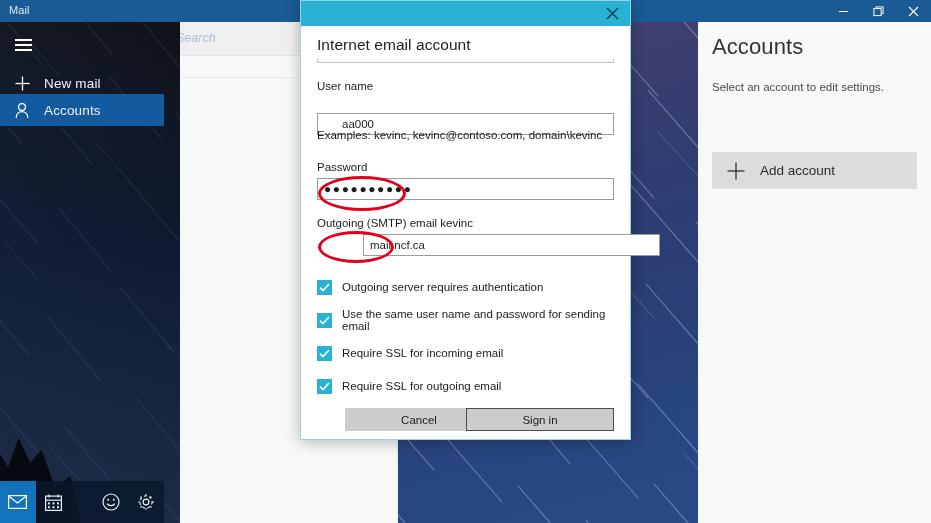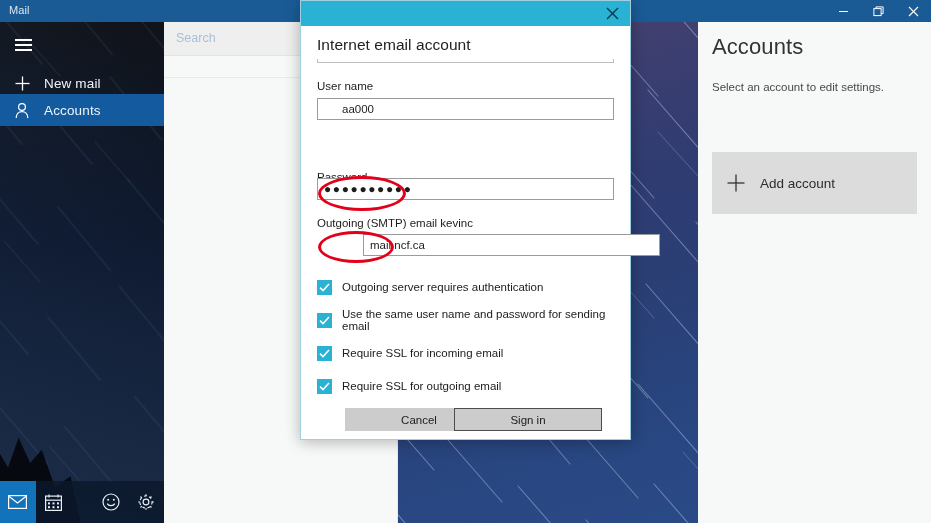--- a/index.html
+++ b/index.html
@@ -48,21 +48,21 @@
     align-items: center;
     justify-content: center;
     color: #ffffff;
   }
   .winbtn svg { display: block; }
 
   
   .navpane {
     position: absolute;
     left: 0; top: 22px;
-    width: 164px; height: 501px;
+    width: 180px; height: 501px;
     background:
       linear-gradient(172deg, rgba(255,255,255,.05) 0%, rgba(255,255,255,0) 45%),
       linear-gradient(196deg, #05070d 0%, #0a1323 22%, #101c33 45%, #16253f 68%, #1d2d49 100%);
     overflow: hidden;
     z-index: 30;
   }
   .navpane .trails {
     position: absolute;
     left: -30px; top: -30px;
     width: 260px; height: 600px;
@@ -155,20 +155,21 @@
     width: 233px; height: 34px;
     background: #efefef;
     border-bottom: 1px solid #e3e4e5;
     box-sizing: border-box;
   }
   .searchrow .ph {
     position: absolute;
     left: 12px; top: 9px;
     font-size: 12.5px;
     color: #a9c0d8;
+    font-style: italic;
   }
   .listdiv {
     position: absolute;
     left: 0; top: 55px;
     width: 233px; height: 1px;
     background: #e9eaeb;
   }
 
   
   .rightpane {
@@ -188,21 +189,21 @@
   }
   .rp-sub {
     position: absolute;
     left: 14px; top: 59px;
     font-size: 11.5px;
     color: #4a4a4a;
   }
   .addaccount {
     position: absolute;
     left: 14px; top: 130px;
-    width: 205px; height: 62px;
+    width: 205px; height: 37px;
     background: #dcdcdc;
     display: flex;
     align-items: center;
   }
   .addaccount .plus {
     width: 48px;
     display: flex;
     align-items: center;
     justify-content: center;
     flex: 0 0 48px;
@@ -588,23 +589,24 @@
         </svg>
       </div>
     </div>
 
     <div class="dlg-body">
 
       <div class="dlg-title">Internet email account</div>
       <div class="dlg-titlerule"></div>
 
       <div class="fld-label" style="top:54px;">User name</div>
-      <input class="fld-input" style="top: 72px; padding-left: 24px;" type="text" value="aa000">
-
-      <div class="fld-label" style="top:145px;text-align:right;">Password</div>
+      <input class="fld-input" style="top: 87px; padding-left: 24px;" type="text" value="aa000">
+      <div class="fld-hint" style="top:103px;">Examples: kevinc, kevinc@contoso.com, domain\kevinc</div>
+
+      <div class="fld-label" style="top:135px;text-align:right;">Password</div>
       <input class="fld-input pw" style="top: 152px;" type="text" value="●●●●●●●●●●">
 
       <div class="fld-label" style="top:191px;">Outgoing (SMTP) email kevinc</div>
       <input class="fld-input" style="top: 208px; margin-left: 46px;" type="text" value="mail.ncf.ca">
 
       <div class="cbrow" style="top:285px;">
         <span class="cbbox">
           <svg width="11" height="9" viewBox="0 0 11 9" aria-hidden="true">
             <polyline points="1,4.6 4,7.6 10,1" fill="none" stroke="#ffffff" stroke-width="1.5"></polyline>
           </svg>
@@ -633,21 +635,21 @@
       <div class="cbrow" style="top:351px;">
         <span class="cbbox">
           <svg width="11" height="9" viewBox="0 0 11 9" aria-hidden="true">
             <polyline points="1,4.6 4,7.6 10,1" fill="none" stroke="#ffffff" stroke-width="1.5"></polyline>
           </svg>
         </span>
         <span class="cblabel">Require SSL for outgoing email</span>
       </div>
 
       <div class="btn" style="left:16px; top:382px;margin-left:28px;">Cancel</div>
-      <div class="btn primary" style="left:153px; top:382px;">Sign in</div>
+      <div class="btn primary" style="left:165px; top:382px;">Sign in</div>
 
     </div>
   </div>
 
   <div class="ellipse" style="left:318px; top:176px; width:82px; height:29px;"></div>
   <div class="ellipse" style="left:318px; top:231px; width:70px; height:26px;"></div>
 
 </div>
 
 </body></html>

